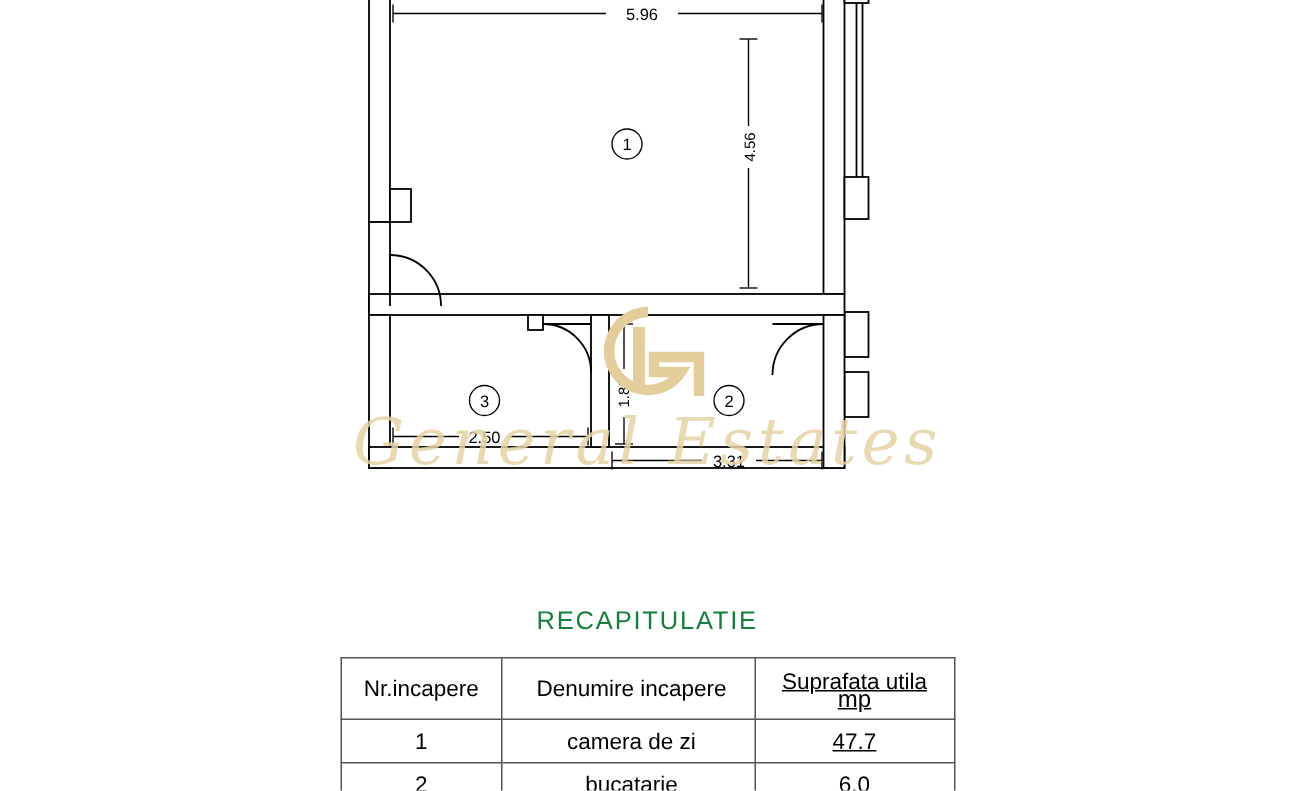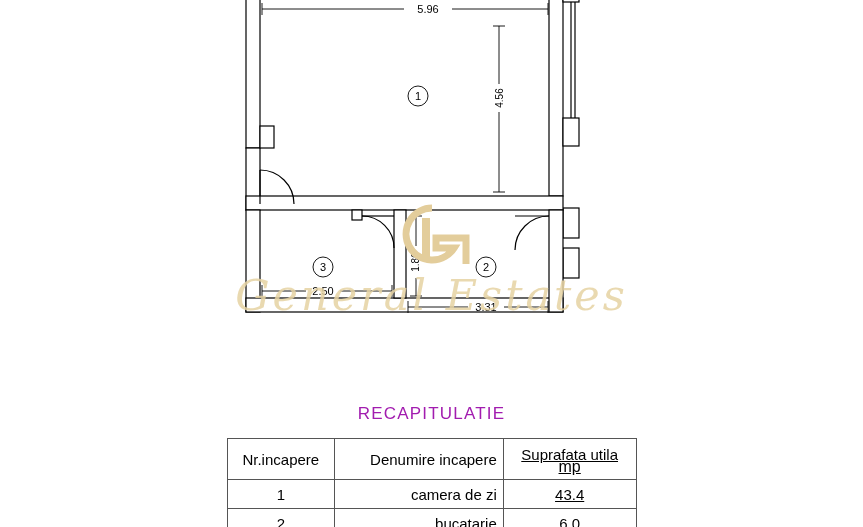--- a/index.html
+++ b/index.html
@@ -65,41 +65,41 @@
   #recap-section {
     position: absolute;
     left: 0;
     top: 404px;
     width: 863px;
   }
   #recap-title {
     text-align: center;
     font-size: 17px;
     letter-spacing: 1.2px;
-    color: #a21caf;
+    color: #15803d;
     margin-bottom: 14px;
   }
   #recap-table {
     border-collapse: collapse;
     margin: 0 auto;
     width: 410px;
     font-size: 15px;
   }
   #recap-table td, #recap-table th {
     border: 1px solid #555;
     padding: 3px 6px;
     font-weight: normal;
   }
   #recap-table th.col-nr, #recap-table td.col-nr {
     width: 98px;
     text-align: center;
   }
   #recap-table th.col-den, #recap-table td.col-den {
     width: 168px;
-    text-align: right;
+    text-align: center;
     padding-left: 10px;
   }
   #recap-table th.col-sup, #recap-table td.col-sup {
     width: 130px;
     text-align: center;
     text-decoration: underline;
   }
   #recap-table th .sup-unit {
     display: block;
     font-size: 16px;
@@ -232,21 +232,21 @@
         <th class="col-sup">
           <span>Suprafata utila</span>
           <span class="sup-unit">mp</span>
         </th>
       </tr>
     </thead>
     <tbody>
       <tr>
         <td class="col-nr">1</td>
         <td class="col-den">camera de zi</td>
-        <td class="col-sup">43.4</td>
+        <td class="col-sup">47.7</td>
       </tr>
       <tr>
         <td class="col-nr">2</td>
         <td class="col-den">bucatarie</td>
         <td class="col-sup">6.0</td>
       </tr>
 
     </tbody>
   </table>
 </div>

